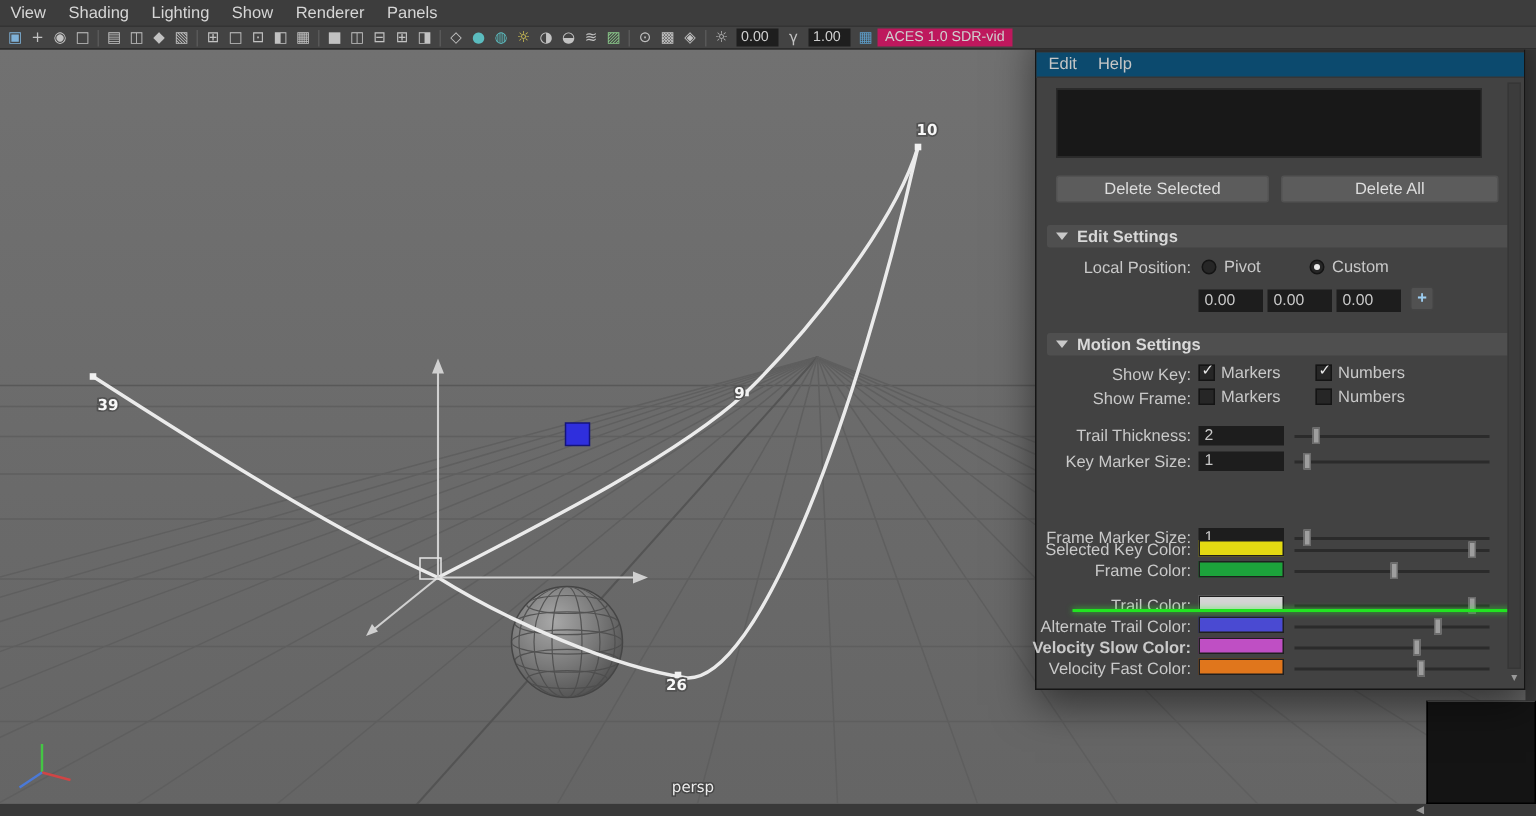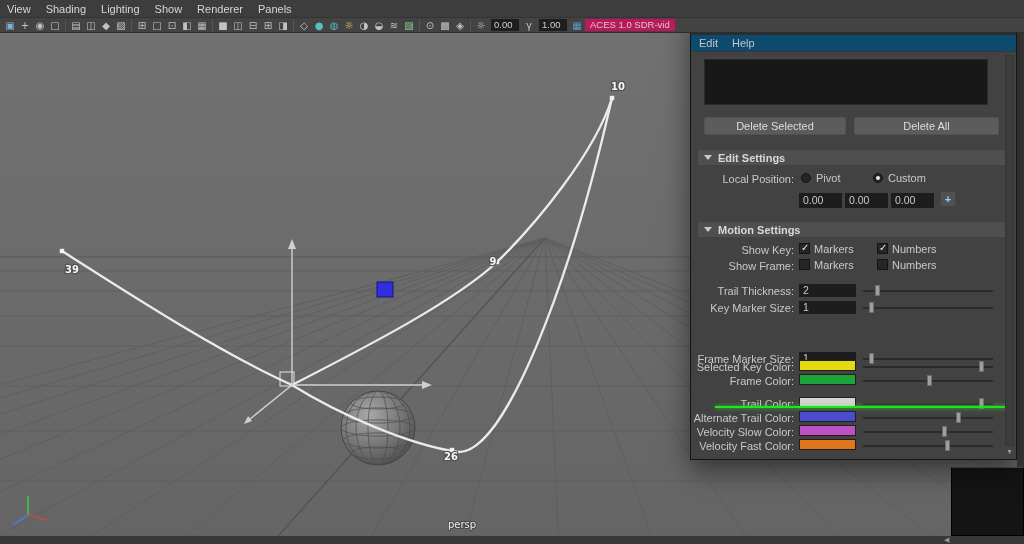--- a/index.html
+++ b/index.html
@@ -361,21 +361,21 @@
             <span class="shandle" style="left: 116px;"></span>
           </span>
         </div>
         <div class="crow" style="top: 396px;">
           <span class="rlabel">Alternate Trail Color:</span>
           <span class="swatch" style="background: rgb(74, 74, 210);"></span>
           <span class="strack">
             <span class="shandle" style="left: 93px;"></span>
           </span>
         </div>
-        <div class="crow" style="top: 410px;">
+        <div class="crow" style="top: 410px; font-weight: bold;">
           <span class="rlabel">Velocity Slow Color:</span>
           <span class="swatch" style="background: rgb(191, 79, 196);"></span>
           <span class="strack">
             <span class="shandle" style="left: 79px;"></span>
           </span>
         </div>
         <div class="crow" style="top: 424px;">
           <span class="rlabel">Velocity Fast Color:</span>
           <span class="swatch" style="background: rgb(224, 118, 28);"></span>
           <span class="strack">

